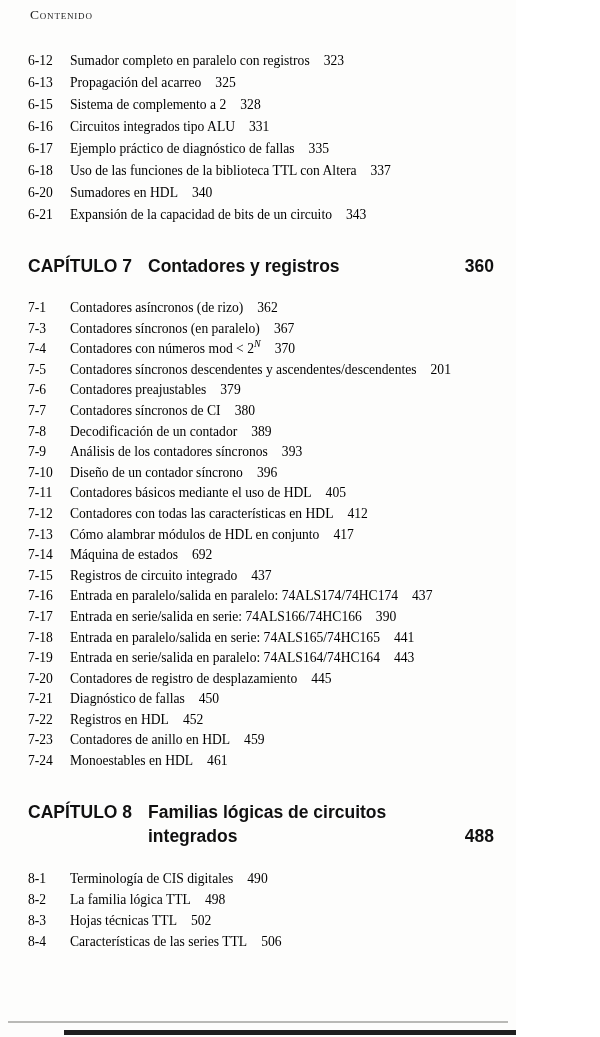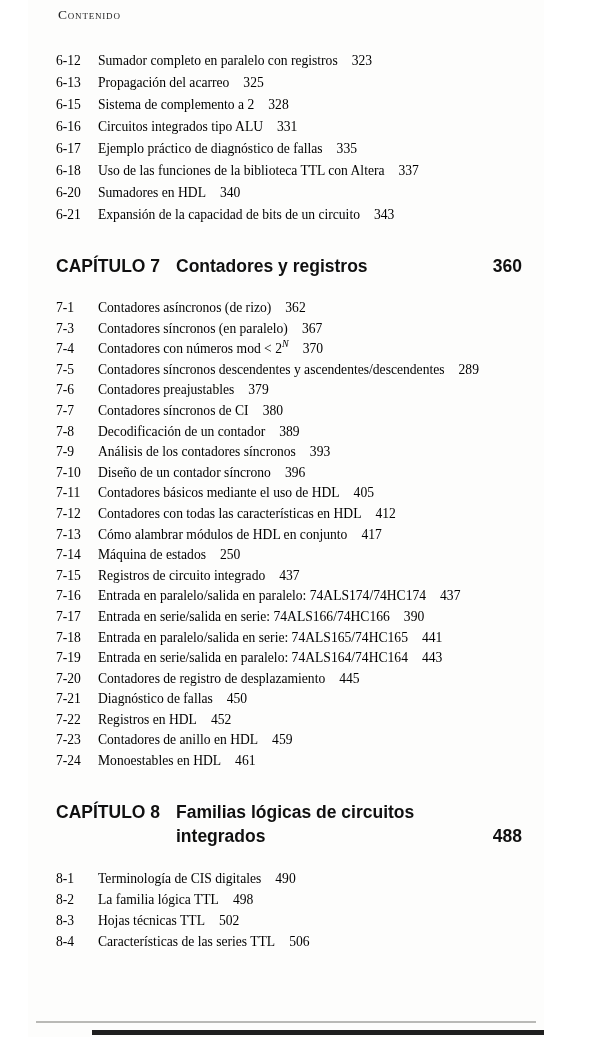--- a/index.html
+++ b/index.html
@@ -6,21 +6,20 @@
   html, body { background: #ffffff; }
   body { font-family: "Liberation Serif", serif; }
 
   .page {
     position: relative;
     width: 516px;
     height: 1037px;
     background: #fdfdfc;
     color: #1c1c1c;
     overflow: hidden;
-    margin-left: 28px;
   }
 
   .running-header {
     position: absolute;
     top: 7px;
     left: 30px;
     font-size: 13.5px;
     font-variant: small-caps;
     letter-spacing: 0.8px;
     color: #222;
@@ -138,21 +137,21 @@
         <div class="entry-row">
     <span class="num">7-3</span>
     <span class="title-wrap"><span class="title">Contadores síncronos (en paralelo)</span><span class="pgnum">367</span></span>
   </div>
         <div class="entry-row">
     <span class="num">7-4</span>
     <span class="title-wrap"><span class="title">Contadores con números mod &lt; 2</span><sup class="sup">N</sup><span class="pgnum">370</span></span>
   </div>
         <div class="entry-row">
     <span class="num">7-5</span>
-    <span class="title-wrap"><span class="title">Contadores síncronos descendentes y ascendentes/descendentes</span><span class="pgnum">289</span></span>
+    <span class="title-wrap"><span class="title">Contadores síncronos descendentes y ascendentes/descendentes</span><span class="pgnum">201</span></span>
   </div>
         <div class="entry-row">
     <span class="num">7-6</span>
     <span class="title-wrap"><span class="title">Contadores preajustables</span><span class="pgnum">379</span></span>
   </div>
         <div class="entry-row">
     <span class="num">7-7</span>
     <span class="title-wrap"><span class="title">Contadores síncronos de CI</span><span class="pgnum">380</span></span>
   </div>
         <div class="entry-row">
@@ -174,21 +173,21 @@
         <div class="entry-row">
     <span class="num">7-12</span>
     <span class="title-wrap"><span class="title">Contadores con todas las características en HDL</span><span class="pgnum">412</span></span>
   </div>
         <div class="entry-row">
     <span class="num">7-13</span>
     <span class="title-wrap"><span class="title">Cómo alambrar módulos de HDL en conjunto</span><span class="pgnum">417</span></span>
   </div>
         <div class="entry-row">
     <span class="num">7-14</span>
-    <span class="title-wrap"><span class="title">Máquina de estados</span><span class="pgnum">250</span></span>
+    <span class="title-wrap"><span class="title">Máquina de estados</span><span class="pgnum">692</span></span>
   </div>
         <div class="entry-row">
     <span class="num">7-15</span>
     <span class="title-wrap"><span class="title">Registros de circuito integrado</span><span class="pgnum">437</span></span>
   </div>
         <div class="entry-row">
     <span class="num">7-16</span>
     <span class="title-wrap"><span class="title">Entrada en paralelo/salida en paralelo: 74ALS174/74HC174</span><span class="pgnum">437</span></span>
   </div>
         <div class="entry-row">

